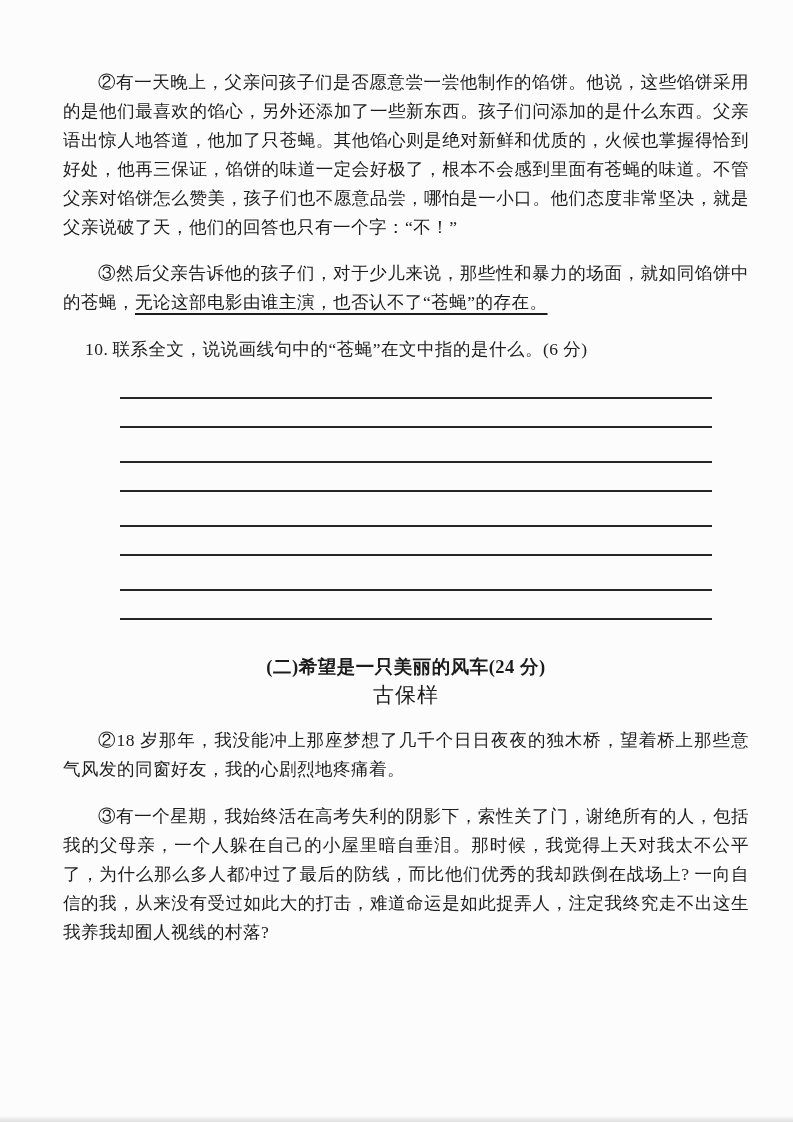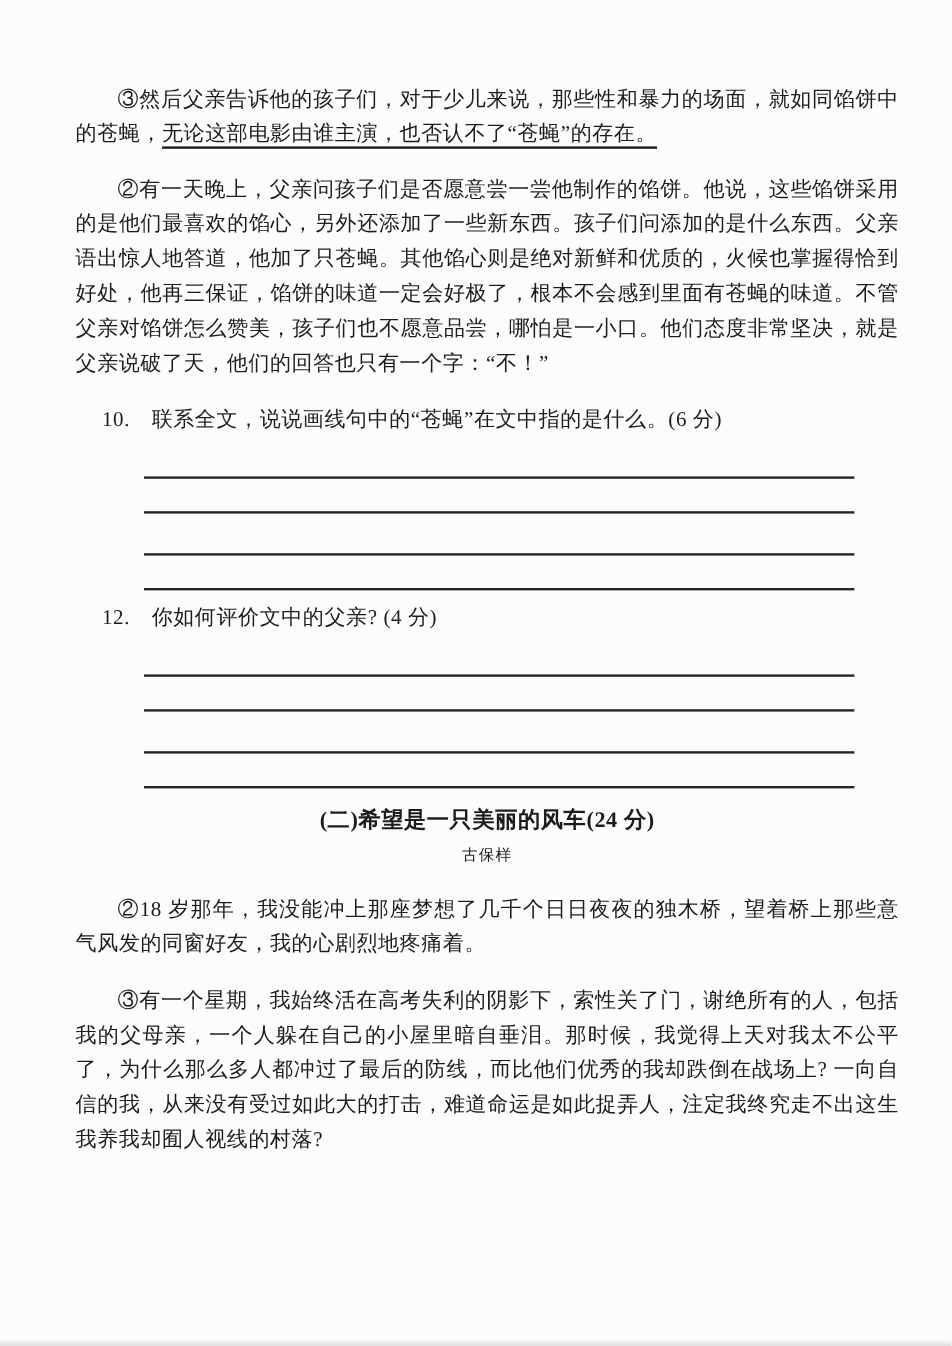--- a/index.html
+++ b/index.html
@@ -35,80 +35,77 @@
     text-underline-offset: 5px;
   }
   .question {
     margin-top: 8px;
     padding-left: 22px;
     font-size: 17.5px;
     line-height: 29px;
     letter-spacing: 0.5px;
   }
   .question .q-num {
-    margin-right: 18px;
+    margin-right: 4px;
   }
   .answer-area {
     margin-left: 57px;
     width: 592px;
   }
   .answer-line {
     height: 27px;
     border-bottom: 2px solid #262626;
   }
   .answer-line.first { margin-top: 6px; }
   .section-title {
     text-align: center;
     font-weight: bold;
     font-size: 18.5px;
     line-height: 30px;
-    margin-top: 12px;
+    margin-top: 32px;
     letter-spacing: 0.5px;
   }
   .section-author {
     text-align: center;
-    font-size: 13px;
+    font-size: 21px;
     line-height: 27px;
     margin-bottom: 2px;
     letter-spacing: 1px;
   }
   .scan-edge-bottom {
     position: absolute;
     left: 0;
     bottom: 0;
     width: 793px;
     height: 6px;
     background: linear-gradient(to bottom, rgba(245,245,245,0), #dedede);
   }
 </style>
 </head>
 <body>
 
 <div class="page">
 
+  <p class="para">②有一天晚上，父亲问孩子们是否愿意尝一尝他制作的馅饼。他说，这些馅饼采用的是他们最喜欢的馅心，另外还添加了一些新东西。孩子们问添加的是什么东西。父亲语出惊人地答道，他加了只苍蝇。其他馅心则是绝对新鲜和优质的，火候也掌握得恰到好处，他再三保证，馅饼的味道一定会好极了，根本不会感到里面有苍蝇的味道。不管父亲对馅饼怎么赞美，孩子们也不愿意品尝，哪怕是一小口。他们态度非常坚决，就是父亲说破了天，他们的回答也只有一个字：“不！”</p>
+
   <p class="para"><span>③然后父亲告诉他的孩子们，对于少儿来说，那些性和暴力的场面，就如同馅饼中的苍蝇，</span><span class="underlined-sentence">无论这部电影由谁主演，也否认不了“苍蝇”的存在。</span></p>
-
-  <p class="para">②有一天晚上，父亲问孩子们是否愿意尝一尝他制作的馅饼。他说，这些馅饼采用的是他们最喜欢的馅心，另外还添加了一些新东西。孩子们问添加的是什么东西。父亲语出惊人地答道，他加了只苍蝇。其他馅心则是绝对新鲜和优质的，火候也掌握得恰到好处，他再三保证，馅饼的味道一定会好极了，根本不会感到里面有苍蝇的味道。不管父亲对馅饼怎么赞美，孩子们也不愿意品尝，哪怕是一小口。他们态度非常坚决，就是父亲说破了天，他们的回答也只有一个字：“不！”</p>
 
   <div class="question">
     <span class="q-num">10.</span><span>联系全文，说说画线句中的“苍蝇”在文中指的是什么。(6 分)</span>
   </div>
   <div class="answer-area">
     <div class="answer-line first"></div>
     <div class="answer-line"></div>
   </div>
 
   <div class="answer-area">
     <div class="answer-line first"></div>
     <div class="answer-line"></div>
   </div>
 
-  <div class="question">
-    <span class="q-num">12.</span><span>你如何评价文中的父亲? (4 分)</span>
-  </div>
   <div class="answer-area">
     <div class="answer-line first"></div>
     <div class="answer-line"></div>
   </div>
 
   <div class="answer-area">
     <div class="answer-line first"></div>
     <div class="answer-line"></div>
   </div>
 

